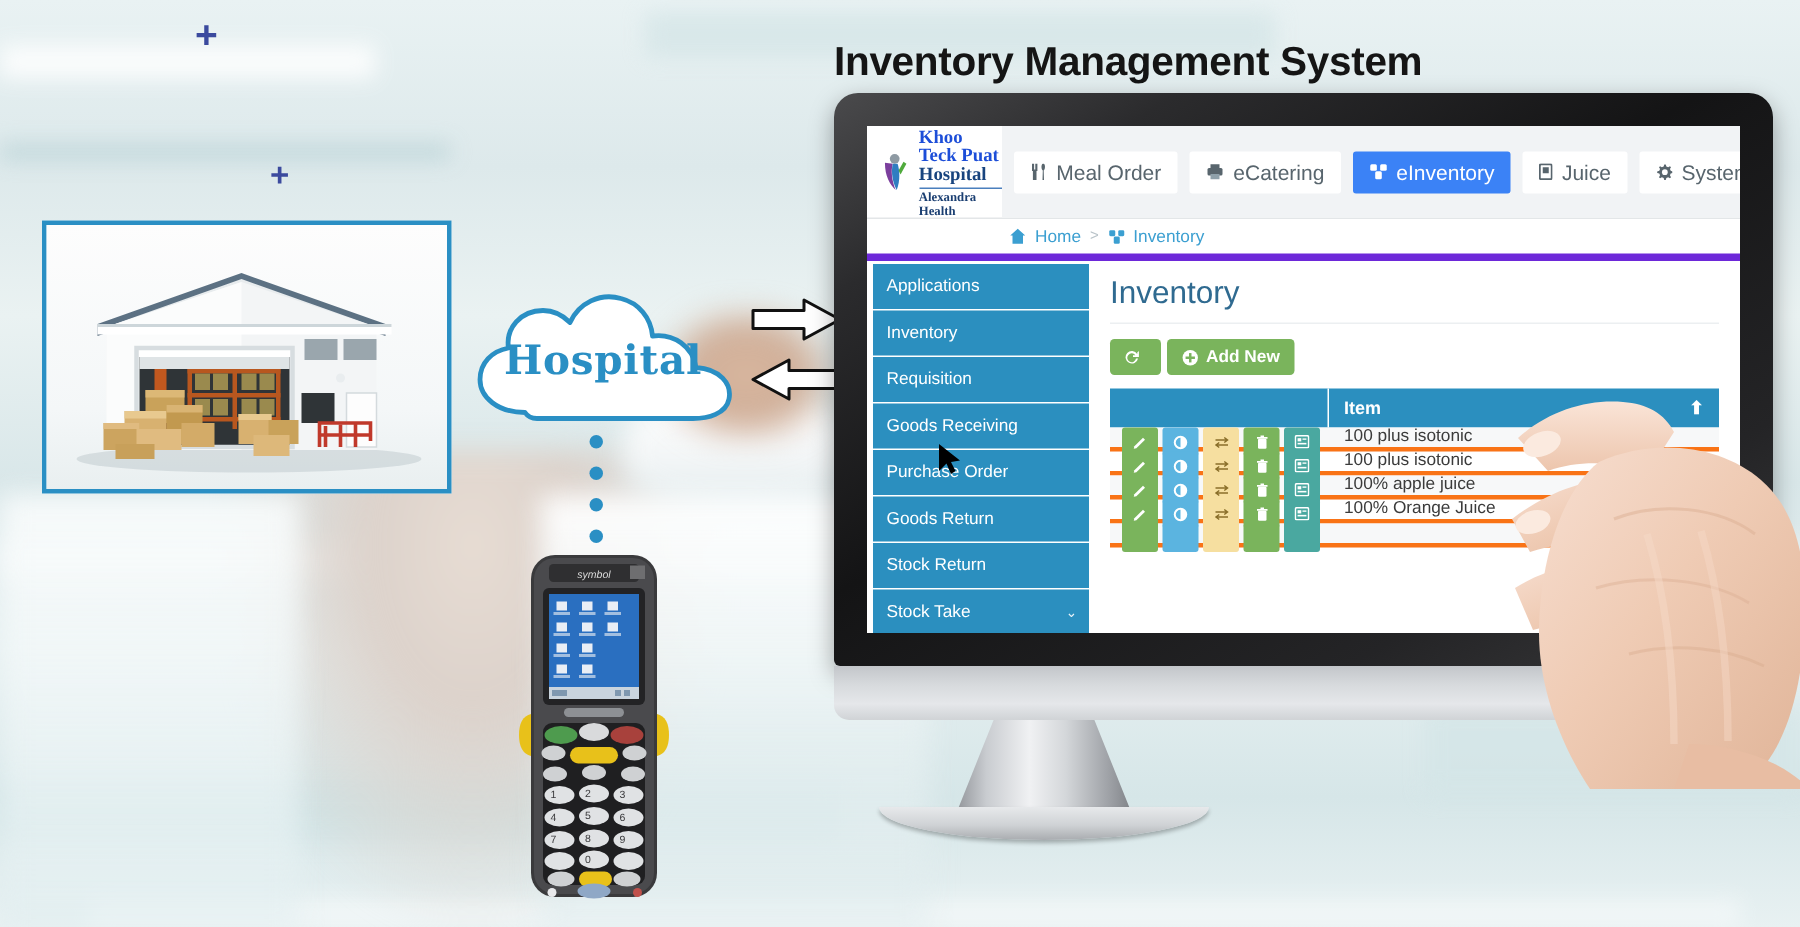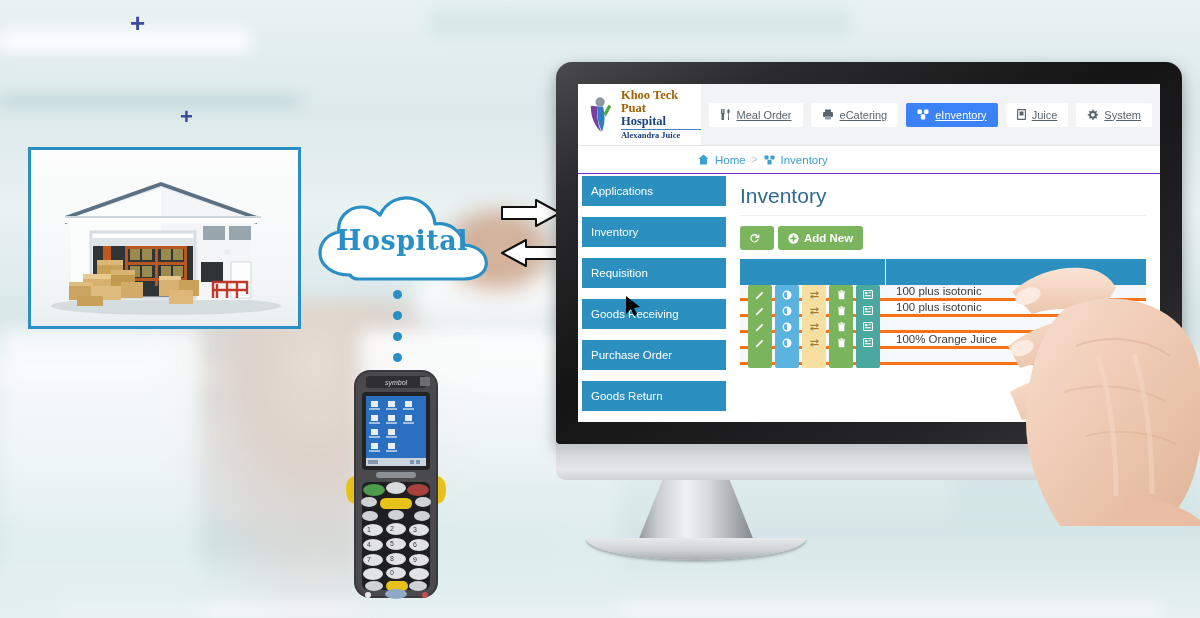--- a/index.html
+++ b/index.html
@@ -84,47 +84,47 @@
     background: linear-gradient(180deg,#e7e9eb 0%, #cfd2d5 55%, #a9acb0 100%);
     border-radius: 0 0 50% 50% / 0 0 100% 100%;
     box-shadow: 0 2px 3px rgba(0,0,0,.28);
   }
 
   
   .app { position: absolute; inset: 0; background: #fff; display: flex; flex-direction: column; }
   .app-top { display: flex; height: 62px; border-bottom: 1px solid #e3e6e8; }
   .brand { width: 152px; display: flex; align-items: center; padding-left: 10px; gap: 5px; }
   .brand-text { line-height: 1.02; }
-  .brand-l1 { font-size: 12.5px; font-weight: 700; color: #a16207; font-family: "Liberation Serif", serif; }
+  .brand-l1 { font-size: 12.5px; font-weight: 700; color: #1d4ed8; font-family: "Liberation Serif", serif; }
   .brand-l2 { font-size: 12.5px; font-weight: 700; color: #18447e; font-family: "Liberation Serif", serif; }
   .brand-rule { height: 1px; background: #4a7fbd; margin: 2px 0 1px; }
   .brand-l3 { font-size: 8.5px; font-weight: 700; color: #1b3f72; font-family: "Liberation Serif", serif; }
 
   .topnav { flex: 1; background: #f1f3f5; display: flex; align-items: center; gap: 8px; padding: 0 8px; }
   .tab {
     display: flex; align-items: center; gap: 6px;
-    background: #fff; color: #58656d; font-size: 11px;
-    padding: 6px 11px; border-radius: 2px; white-space: nowrap; text-decoration: underline;
+    background: #fff; color: #58656d; font-size: 14px;
+    padding: 6px 11px; border-radius: 2px; white-space: nowrap;
   }
   .tab.active { background: #3b82f6; color: #fff; }
   .tab svg { display: block; }
 
   .crumbbar {
-    height: 28px; background: #fff; border-bottom: 1px solid #6d28d9;
-    display: flex; align-items: center; gap: 6px; padding-left: 120px;
+    height: 28px; background: #fff; border-bottom: 5px solid #6d28d9;
+    display: flex; align-items: center; gap: 6px; padding-left: 95px;
     font-size: 11.5px; color: #3b9fd1;
   }
   .crumb-sep { color: #b9c3c9; font-size: 10px; }
 
   .app-body { flex: 1; display: flex; min-height: 0; }
 
   .sidebar { width: 152px; background: #fff; padding: 2px 4px 0 4px; }
   .side-item {
     background: #2b8fbf; color: #fff; font-size: 11.5px;
-    padding: 9px 9px; margin-bottom: 11px; position: relative;
+    padding: 9px 9px; margin-bottom: 1px; position: relative;
   }
   .side-item .chev { position: absolute; right: 8px; top: 50%; transform: translateY(-50%); font-size: 9px; opacity: .9; }
 
   .content { flex: 1; background: #fff; padding: 10px 14px 0 10px; min-width: 0; }
   .page-title { font-size: 21px; color: #2f6a90; font-weight: 400; padding-bottom: 7px; border-bottom: 1px solid #eceff1; }
   .btnrow { display: flex; gap: 4px; margin-top: 10px; }
   .gbtn {
     background: #7ab45c; color: #fff; font-size: 11.5px; font-weight: 700;
     padding: 6px 10px; border-radius: 3px; display: flex; align-items: center; gap: 5px;
     border: none; white-space: nowrap;
@@ -169,20 +169,21 @@
   <div class="bg-blur-person" style="left:440px;top:205px;width:115px;height:90px;
               background: radial-gradient(ellipse at 50% 50%, #d9b79f 0%, #cfae98 45%, rgba(222,235,236,0) 78%);"></div>
   <div class="bg-blur-person" style="left:360px;top:330px;width:260px;height:290px;
               background: linear-gradient(180deg, rgba(255,255,255,.95) 0%, rgba(232,241,242,.7) 55%, rgba(222,235,237,.5) 100%);"></div>
   <div class="bg-blur-person" style="left:0px;top:330px;width:200px;height:290px;
               background: linear-gradient(180deg, rgba(250,252,252,.9) 0%, rgba(225,238,240,.6) 100%);"></div>
 
   <div class="plus" style="left:130px;top:10px;font-size:26px;">+</div>
   <div class="plus" style="left:180px;top:106px;font-size:22px;">+</div>
 
+  <div class="title">Inventory Management System</div>
 
   <div class="wh-card">
     <div class="wh-scene">
       <svg width="267" height="176" viewBox="0 0 267 176">
 
         <ellipse cx="135" cy="156" rx="115" ry="9" fill="#b9c3c7" opacity=".45"></ellipse>
 
         <polygon points="130,32 34,66 34,74 130,42 226,74 226,66" fill="#5c7183"></polygon>
         <polygon points="130,36 40,68 130,46 220,68" fill="#e8ecee"></polygon>
 
@@ -397,21 +398,21 @@
             <svg width="30" height="40" viewBox="0 0 30 40">
               <circle cx="13" cy="6" r="5" fill="#8e9aa3"></circle>
               <path d="M3,10 C3,24 8,32 14,38 C10,28 9,18 11,11 Z" fill="#7b3f9d"></path>
               <path d="M11,11 C9,20 11,30 15,38 C19,28 18,17 16,11 Z" fill="#2f7dc1"></path>
               <path d="M17,18 L22,9 L25,11 L19,22 Z" fill="#4faa3c"></path>
             </svg>
             <div class="brand-text">
               <div class="brand-l1">Khoo Teck Puat</div>
               <div class="brand-l2">Hospital</div>
               <div class="brand-rule"></div>
-              <div class="brand-l3">Alexandra Juice</div>
+              <div class="brand-l3">Alexandra Health</div>
             </div>
           </div>
 
           <div class="topnav">
             <div class="tab">
               <svg width="11" height="11" viewBox="0 0 11 11">
                 <rect x="1" y="0" width="1.4" height="5" fill="#58656d"></rect>
                 <rect x="3.2" y="0" width="1.4" height="5" fill="#58656d"></rect>
                 <rect x="1.6" y="4" width="2.4" height="7" fill="#58656d"></rect>
                 <path d="M8.5,0 C10,0 10,4 8.8,4.6 L9,11 L8,11 L8.2,4.6 C7,4 7,0 8.5,0Z" fill="#58656d"></path>
@@ -481,20 +482,23 @@
               <span>Requisition</span>
             </div>
             <div class="side-item">
               <span>Goods Receiving</span>
             </div>
             <div class="side-item">
               <span>Purchase Order</span>
             </div>
             <div class="side-item">
               <span>Goods Return</span>
+            </div>
+            <div class="side-item">
+              <span>Stock Return</span>
             </div>
             <div class="side-item">
               <span>Stock Take</span>
               <span class="chev">⌄</span>
             </div>
           </div>
 
           <div class="content">
             <div class="page-title">Inventory</div>
 
@@ -513,20 +517,24 @@
                 </svg>
                 <span>Add New</span>
               </button>
             </div>
 
             <div class="table">
               <div class="thead">
                 <div class="th-actions">
                   <span></span>
                 </div>
+                <div class="th-item">
+                  <span>Item</span>
+                  <span>⬆</span>
+                </div>
               </div>
 
               <div class="row">
                 <div class="cell-actions">
                   <span class="abtn" style="background:#7ab45c;">
                     <svg width="10" height="10" viewBox="0 0 12 12">
                       <path d="M1.5,9 L8.4,2.1 L10,3.7 L3.1,10.6 L1,11 Z" fill="#ffffff"></path>
                     </svg>
                   </span>
                   <span class="abtn" style="background:#5bb4e0;">
@@ -626,20 +634,21 @@
                   </span>
                   <span class="abtn" style="background:#4aa8a0;">
                     <svg width="10" height="9" viewBox="0 0 12 11">
                       <rect x="0.6" y="0.6" width="10.8" height="9.8" rx="1" fill="none" stroke="#ffffff" stroke-width="1.3"></rect>
                       <rect x="2.4" y="2.6" width="3" height="2.6" fill="#ffffff"></rect>
                       <rect x="6.4" y="2.8" width="3.2" height="1.1" fill="#ffffff"></rect>
                       <rect x="2.4" y="6.4" width="7.2" height="1.3" fill="#ffffff"></rect>
                     </svg>
                   </span>
                 </div>
+                <div class="cell-item">100% apple juice</div>
               </div>
 
               <div class="row">
                 <div class="cell-actions">
                   <span class="abtn" style="background:#7ab45c;">
                     <svg width="10" height="10" viewBox="0 0 12 12">
                       <path d="M1.5,9 L8.4,2.1 L10,3.7 L3.1,10.6 L1,11 Z" fill="#ffffff"></path>
                     </svg>
                   </span>
                   <span class="abtn" style="background:#5bb4e0;">

